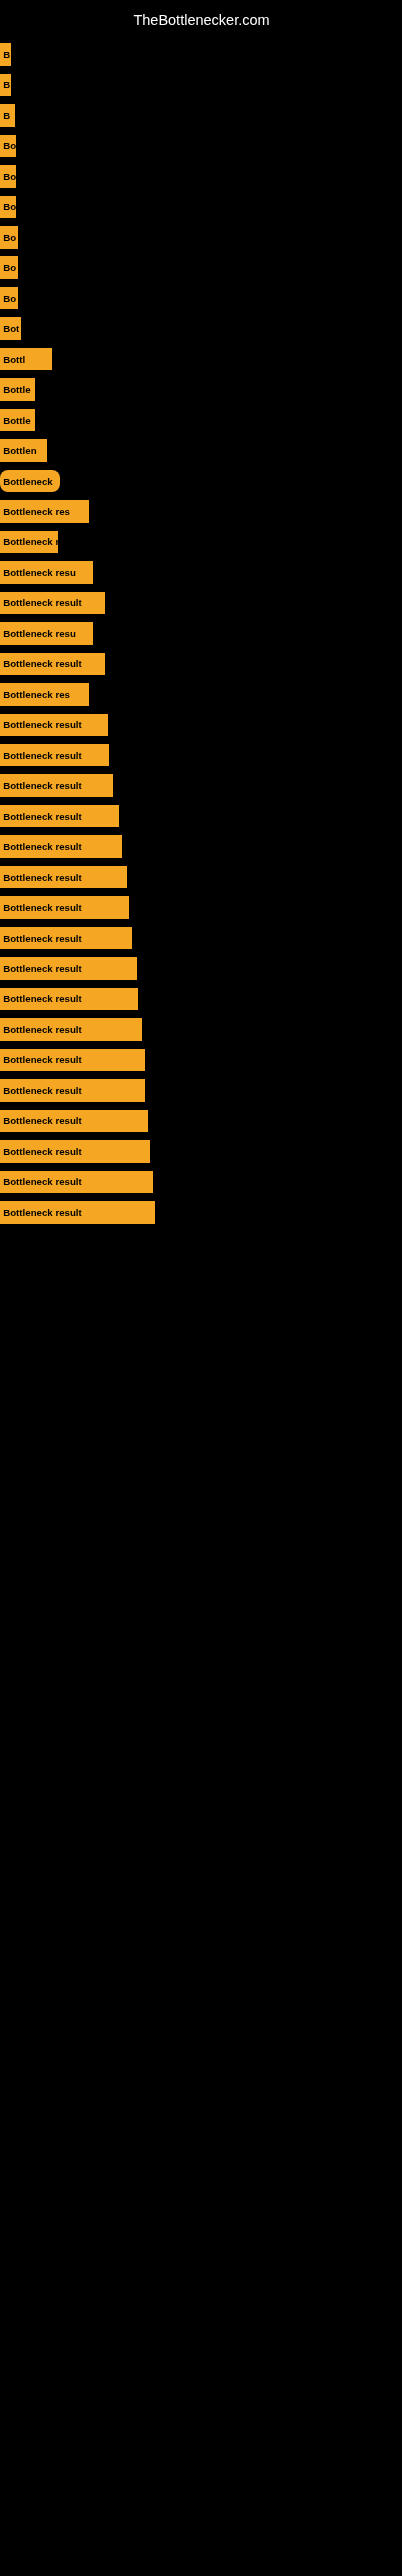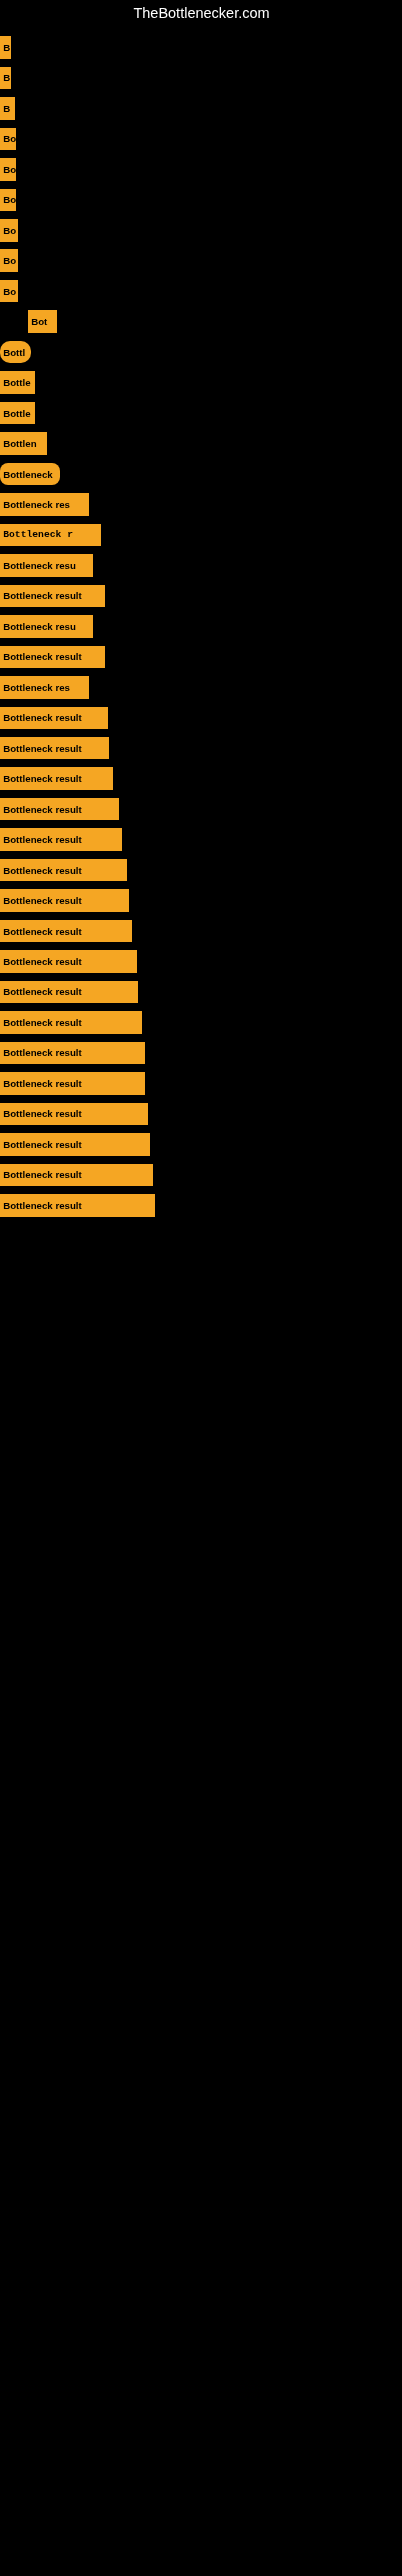--- a/index.html
+++ b/index.html
@@ -13,21 +13,21 @@
       width: 403px;
       min-height: 2576px;
       font-family: Arial, sans-serif;
       position: relative;
     }
 
     .site-title {
       color: #fff;
       font-size: 14.5px;
       text-align: center;
-      padding: 5px 0 4px 0;
+      padding: 12px 0 4px 0;
       font-weight: normal;
     }
 
     .bars-container {
       display: flex;
       flex-direction: column;
       gap: 0px;
       padding: 8px 0 8px 0;
     }
 
@@ -99,26 +99,26 @@
       <div class="bar" style="width: 17.7px;">
         <span class="bar-label">Bo</span>
       </div>
     </div>
     <div class="bar-row">
       <div class="bar" style="width: 17.7px;">
         <span class="bar-label">Bo</span>
       </div>
     </div>
     <div class="bar-row">
-      <div class="bar" style="width: 29px; margin-left: 28px;">
+      <div class="bar" style="width: 21px;">
         <span class="bar-label">Bot</span>
       </div>
     </div>
     <div class="bar-row">
-      <div class="bar" style="width: 31px; border-radius: 10px;">
+      <div class="bar" style="width: 52px;">
         <span class="bar-label">Bottl</span>
       </div>
     </div>
     <div class="bar-row">
       <div class="bar" style="width: 35px;">
         <span class="bar-label">Bottle</span>
       </div>
     </div>
     <div class="bar-row">
       <div class="bar" style="width: 35px;">
@@ -134,21 +134,21 @@
       <div class="bar" style="width: 60px; border-radius: 8px;">
         <span class="bar-label">Bottleneck</span>
       </div>
     </div>
     <div class="bar-row">
       <div class="bar" style="width: 89px;">
         <span class="bar-label">Bottleneck res</span>
       </div>
     </div>
     <div class="bar-row">
-      <div class="bar" style="width: 101px; font-family: Liberation Mono, monospace;">
+      <div class="bar" style="width: 58px;">
         <span class="bar-label">Bottleneck r</span>
       </div>
     </div>
     <div class="bar-row">
       <div class="bar" style="width: 93px;">
         <span class="bar-label">Bottleneck resu</span>
       </div>
     </div>
     <div class="bar-row">
       <div class="bar" style="width: 105px;">

